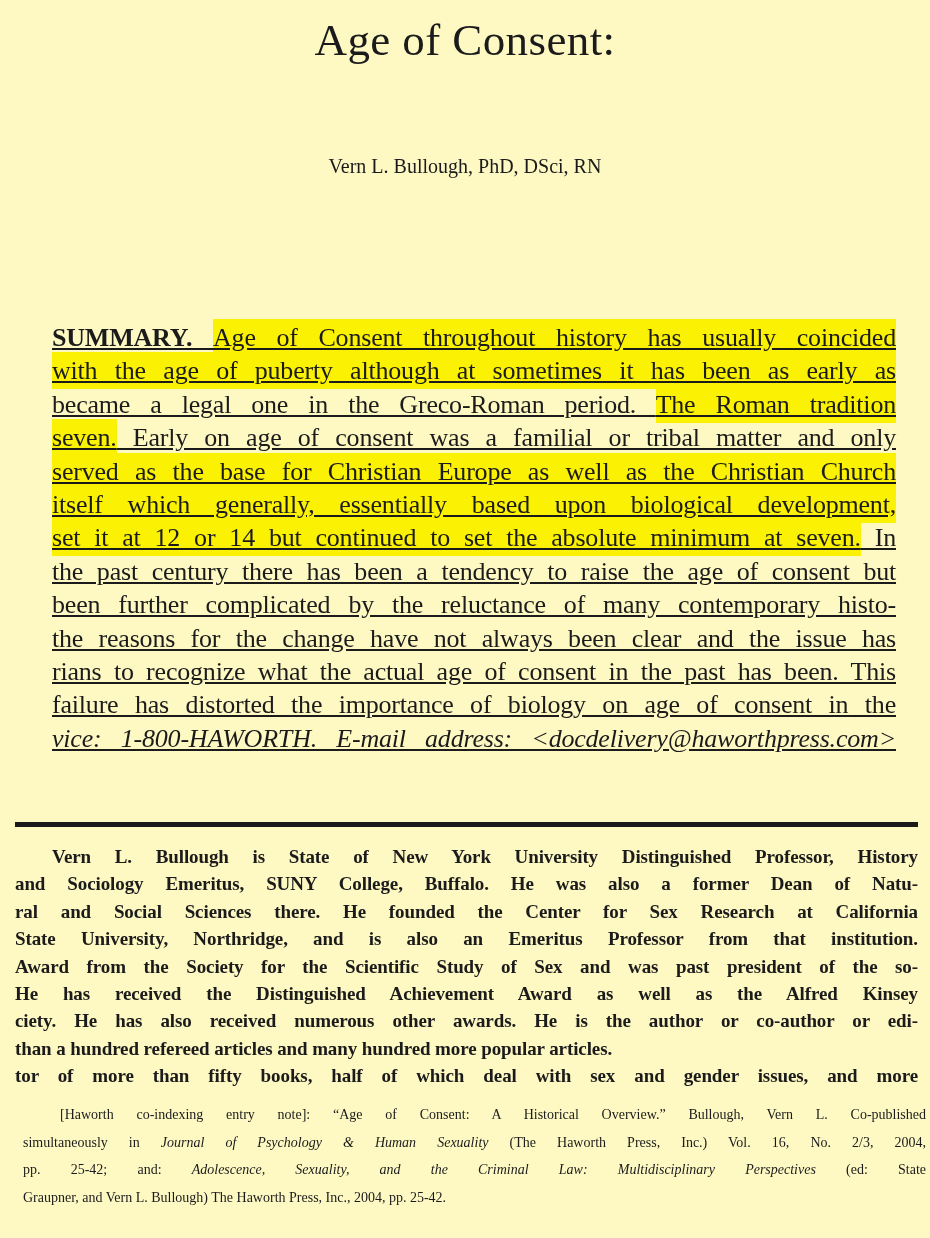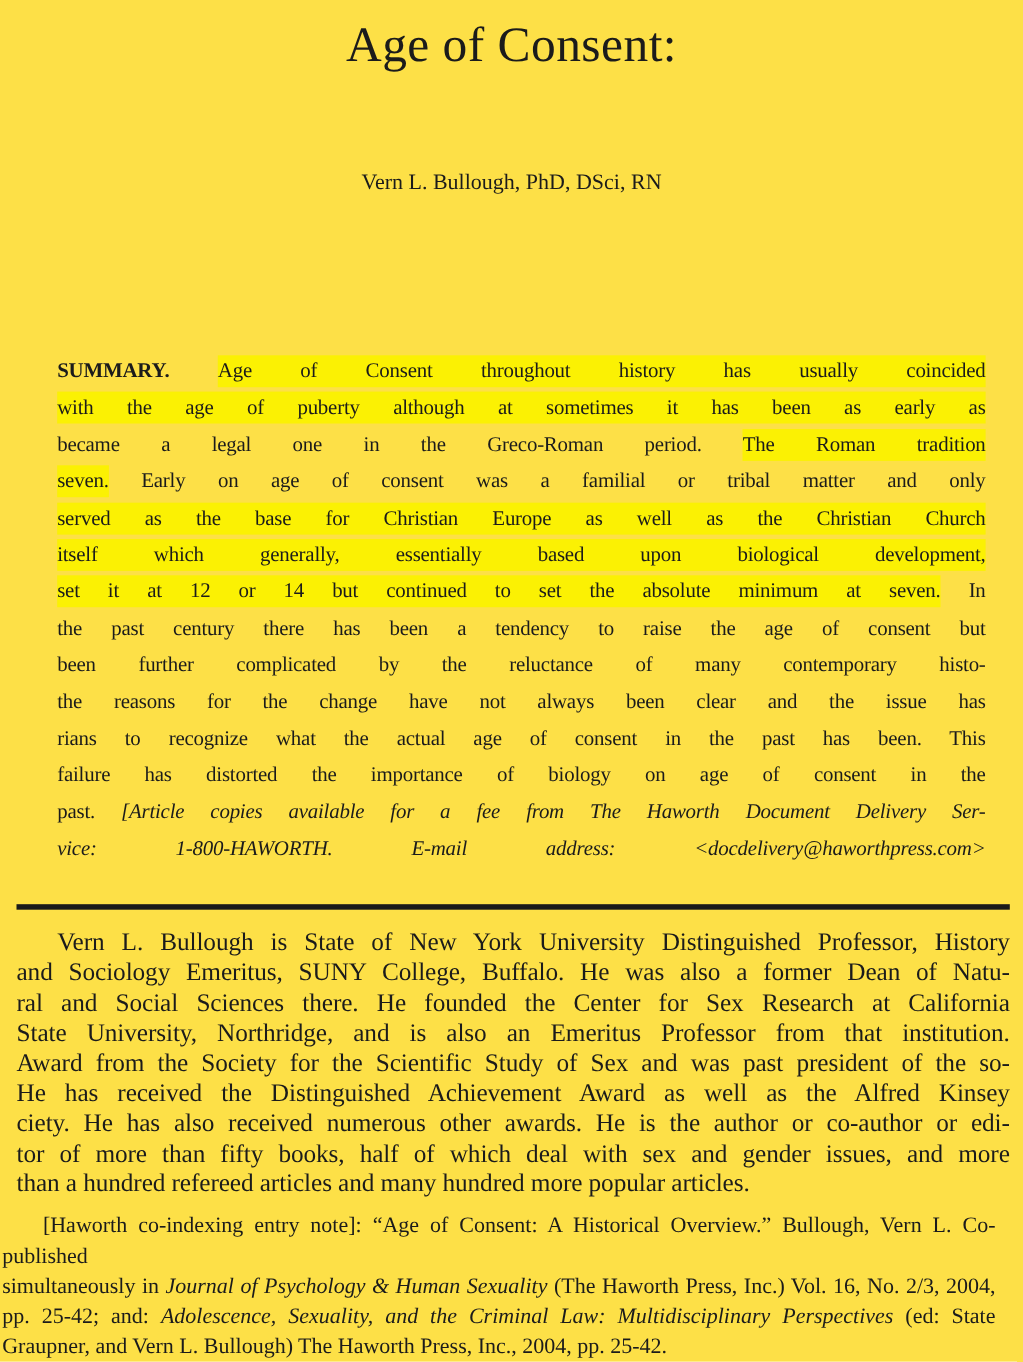--- a/index.html
+++ b/index.html
@@ -1,45 +1,45 @@
 <!DOCTYPE html>
 <html style="--hl: #fbf103;"><head>
 <meta charset="utf-8">
 <style>
   html,body{margin:0;padding:0;background:#ffffff;}
   .page{
     position:relative;
     width:930px;height:1238px;
-    background:#fde047;
+    background:#fef9c3;
     font-family:"Liberation Serif","DejaVu Serif",serif;
     color:#1b1b1b;
     overflow:hidden;
   }
   .title{
     position:absolute;top:12px;left:0;width:100%;
     margin:0;text-align:center;
     font-size:45px;line-height:57px;font-weight:400;
     letter-spacing:0.4px;
   }
   .title span{display:block;}
   .author{
     position:absolute;top:148px;left:0;width:100%;
     text-align:center;font-size:20px;line-height:36px;
   }
   .summary{
     position:absolute;left:52px;top:321px;width:844px;
-    font-size:19px;line-height:33.4px;letter-spacing:-0.2px;
+    font-size:26px;line-height:33.4px;letter-spacing:-0.2px;text-decoration:underline;
   }
   .bio{
     position:absolute;left:15px;top:843px;width:903px;
-    font-size:23px;line-height:27.4px;letter-spacing:-0.1px;
+    font-size:19px;line-height:27.4px;letter-spacing:-0.1px;font-weight:bold;
   }
   .note{
-    position:absolute;left:2px;top:1101px;width:903px;
-    font-size:20px;line-height:27.5px;
+    position:absolute;left:23px;top:1101px;width:903px;
+    font-size:14px;line-height:27.5px;
   }
   .jline{text-align:justify;text-align-last:justify;}
   .jline.left{text-align-last:left;}
   .ind{text-indent:37px;}
   .b{font-weight:700;}
   .it{font-style:italic;}
   .hl{background:var(--hl,#fbf103);padding:4px 0;}
   .rule{
     position:absolute;left:15px;top:822px;width:903px;height:5px;
     background:#1a1a1a;
@@ -62,36 +62,35 @@
     <div class="jline"><span>became a legal one in the Greco-Roman period. </span><span class="hl">The Roman tradition</span></div>
     <div class="jline"><span class="hl">seven.</span><span> Early on age of consent was a familial or tribal matter and only</span></div>
     <div class="jline"><span class="hl">served as the base for Christian Europe as well as the Christian Church</span></div>
     <div class="jline"><span class="hl">itself which generally, essentially based upon biological development,</span></div>
     <div class="jline"><span class="hl">set it at 12 or 14 but continued to set the absolute minimum at seven.</span><span> In</span></div>
     <div class="jline"><span>the past century there has been a tendency to raise the age of consent but</span></div>
     <div class="jline"><span>been further complicated by the reluctance of many contemporary histo-</span></div>
     <div class="jline"><span>the reasons for the change have not always been clear and the issue has</span></div>
     <div class="jline"><span>rians to recognize what the actual age of consent in the past has been. This</span></div>
     <div class="jline"><span>failure has distorted the importance of biology on age of consent in the</span></div>
-    <div class="jline"><span>past. </span><span class="it">[Article copies available for a fee from The Haworth Document Delivery Ser-</span></div>
     <div class="jline"><span class="it">vice: 1-800-HAWORTH. E-mail address: &lt;docdelivery@haworthpress.com&gt;</span></div>
   </section>
 
   <div class="rule"></div>
 
   <section class="bio">
     <div class="jline ind">Vern L. Bullough is State of New York University Distinguished Professor, History</div>
     <div class="jline">and Sociology Emeritus, SUNY College, Buffalo. He was also a former Dean of Natu-</div>
     <div class="jline">ral and Social Sciences there. He founded the Center for Sex Research at California</div>
     <div class="jline">State University, Northridge, and is also an Emeritus Professor from that institution.</div>
     <div class="jline">Award from the Society for the Scientific Study of Sex and was past president of the so-</div>
     <div class="jline">He has received the Distinguished Achievement Award as well as the Alfred Kinsey</div>
     <div class="jline">ciety. He has also received numerous other awards. He is the author or co-author or edi-</div>
+    <div class="jline left">than a hundred refereed articles and many hundred more popular articles.</div>
     <div class="jline">tor of more than fifty books, half of which deal with sex and gender issues, and more</div>
-    <div class="jline left">than a hundred refereed articles and many hundred more popular articles.</div>
   </section>
 
   <section class="note">
     <div class="jline ind"><span>[Haworth co-indexing entry note]: “Age of Consent: A Historical Overview.” Bullough, Vern L. Co-published</span></div>
     <div class="jline"><span>simultaneously in </span><span class="it">Journal of Psychology &amp; Human Sexuality</span><span> (The Haworth Press, Inc.) Vol. 16, No. 2/3, 2004,</span></div>
     <div class="jline"><span>pp. 25-42; and: </span><span class="it">Adolescence, Sexuality, and the Criminal Law: Multidisciplinary Perspectives</span><span> (ed: State</span></div>
     <div class="jline left"><span>Graupner, and Vern L. Bullough) The Haworth Press, Inc., 2004, pp. 25-42.</span></div>
   </section>
 
 </div>

